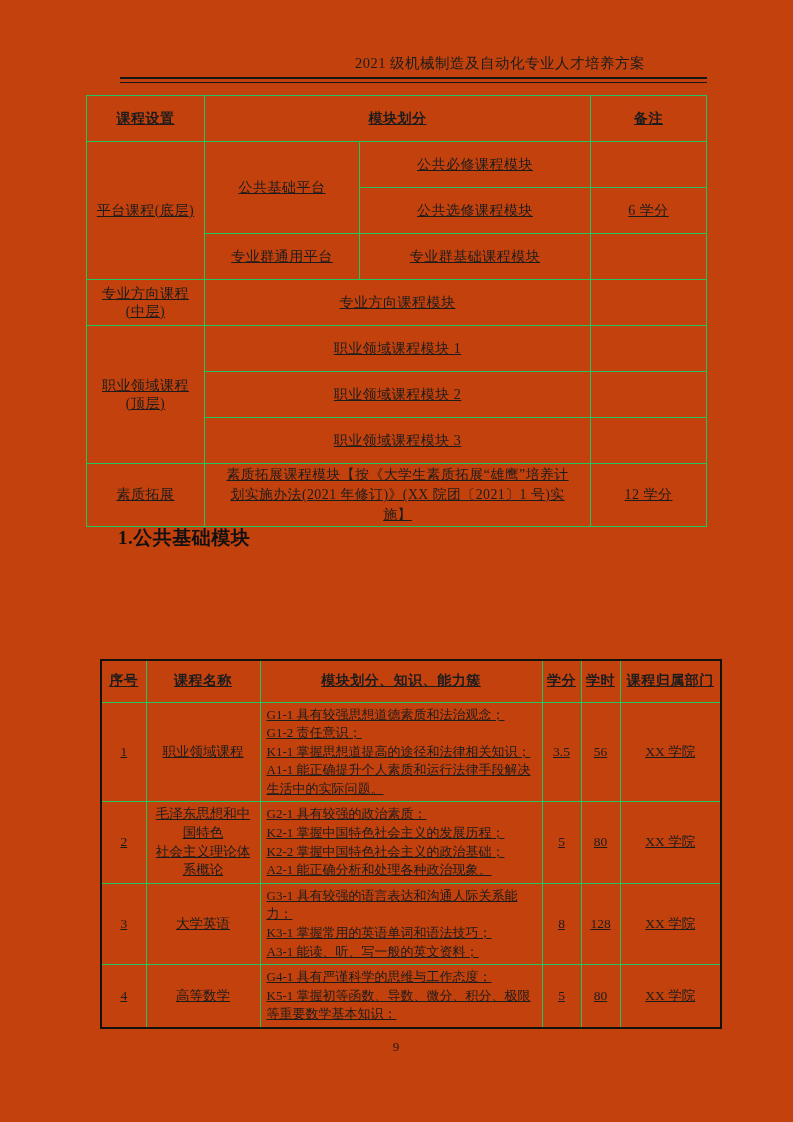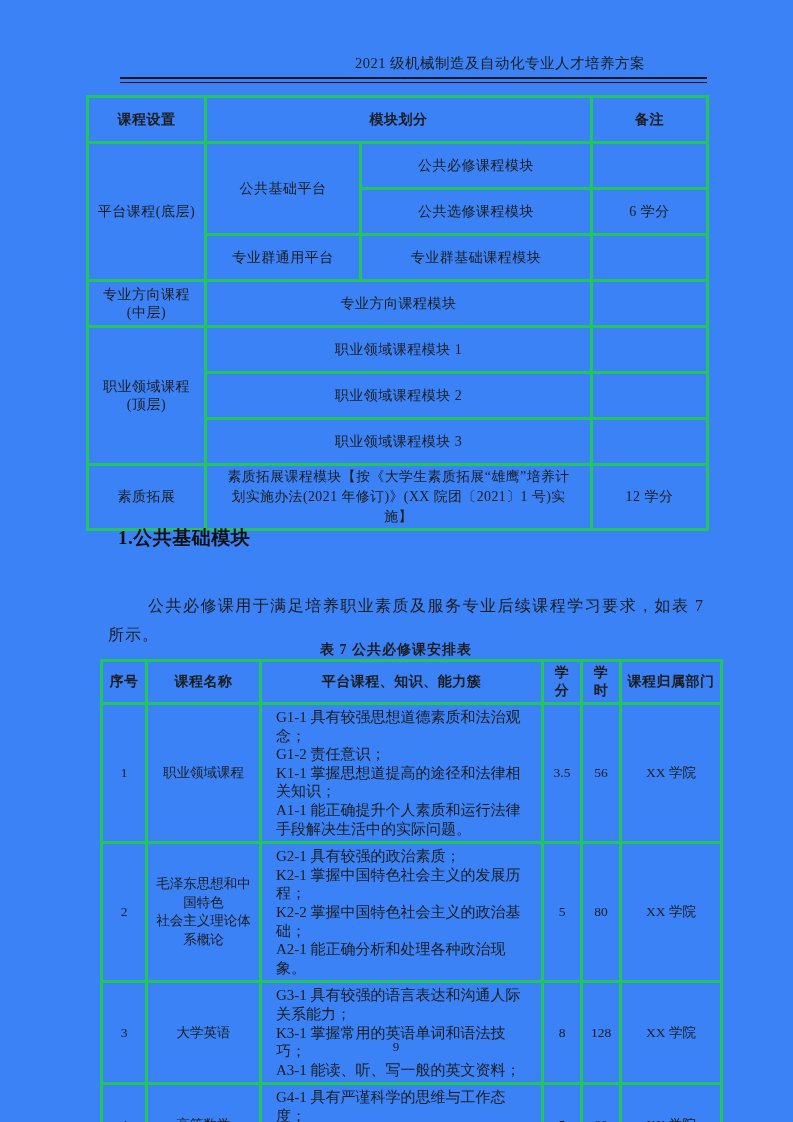--- a/index.html
+++ b/index.html
@@ -1,36 +1,36 @@
 <!DOCTYPE html>
 <html><head>
 <meta charset="utf-8">
 <style>
   html,body{margin:0;padding:0;background:#ffffff;}
   body{
     width:793px;height:1122px;position:relative;
     font-family:"Liberation Serif","DejaVu Serif",serif;
     color:#1c1c1c;
   }
-  .page{position:relative;width:793px;height:1122px;background:#3b82f6;overflow:hidden;}
+  .page{position:relative;width:793px;height:1122px;background:#c2410c;overflow:hidden;}
 
   
   .doc-title{
     position:absolute;top:54px;left:86px;width:559px;
     text-align:right;font-size:14.5px;letter-spacing:.5px;white-space:nowrap;
   }
   .header-rule{
     position:absolute;top:77px;left:120px;width:587px;height:2.5px;
     border-top:2.5px solid #161616;border-bottom:1px solid #161616;
   }
 
   
   table{border-collapse:collapse;table-layout:fixed;}
-  td,th{border:3px solid #22c55e;text-align:center;vertical-align:middle;
-        padding:2px 4px;box-sizing:border-box;overflow:hidden;}
+  td,th{border:1px solid #22c55e;text-align:center;vertical-align:middle;
+        padding:2px 4px;box-sizing:border-box;overflow:hidden;text-decoration:underline;}
   th{font-weight:bold;}
 
   
   .t1{position:absolute;top:95px;left:86px;width:620px;border:1.5px solid #111;
       font-size:14px;letter-spacing:.5px;}
   .t1 tr{height:46px;}
   .t1 .quality-cell{font-size:13.8px;line-height:20px;padding:1px 18px;}
   .preline{white-space:pre-line;margin-left:28px;}
 
   
@@ -41,21 +41,21 @@
   .para{position:absolute;top:591px;left:108px;width:596px;font-size:16px;
         line-height:29px;letter-spacing:1px;text-indent:40px;text-align:justify;}
   .caption{position:absolute;top:641px;left:86px;width:620px;text-align:center;
            font-size:14px;font-weight:bold;letter-spacing:1px;}
 
   
   .t2{position:absolute;top:659px;left:100px;width:620px;border:2px solid #111;
       font-size:13.5px;}
   .t2 th{font-size:14px;height:42px;letter-spacing:.5px;}
   .t2 td{line-height:18.6px;}
-  .t2 .abil{font-size:15px;text-align:left;white-space:pre-line;padding:3px 14px;}
+  .t2 .abil{font-size:13px;text-align:left;white-space:pre-line;padding:3px 6px;}
   .t2 .name-cell{white-space:pre-line;}
 
   .page-num{position:absolute;top:1039px;left:86px;width:620px;text-align:center;
             font-size:13px;}
 </style>
 </head>
 <body>
 
 <div class="page">
 
@@ -112,37 +112,35 @@
     </tr>
     <tr>
       <td>素质拓展</td>
       <td colspan="2" class="quality-cell">素质拓展课程模块【按《大学生素质拓展“雄鹰”培养计划实施办法(2021 年修订)》(XX 院团〔2021〕1 号)实施】</td>
       <td>12 学分</td>
     </tr>
   </tbody>
     </table>
 
   <div class="h1">1.公共基础模块</div>
-  <div class="para">公共必修课用于满足培养职业素质及服务专业后续课程学习要求，如表 7 所示。</div>
-  <div class="caption">表 7 公共必修课安排表</div>
 
   <table class="t2">
     <colgroup>
       <col style="width:45px">
         <col style="width:114px">
         <col style="width:282px">
       <col style="width:39px">
         <col style="width:39px">
         <col style="width:101px">
     </colgroup>
     <tbody>
         <tr>
       <th>序号</th>
       <th>课程名称</th>
-      <th>平台课程、知识、能力簇</th>
+      <th>模块划分、知识、能力簇</th>
       <th>学分</th>
       <th>学时</th>
       <th>课程归属部门</th>
     </tr>
     <tr>
       <td>1</td>
       <td class="name-cell">职业领域课程</td>
       <td class="abil">G1-1 具有较强思想道德素质和法治观念；
 G1-2 责任意识；
 K1-1 掌握思想道提高的途径和法律相关知识；

